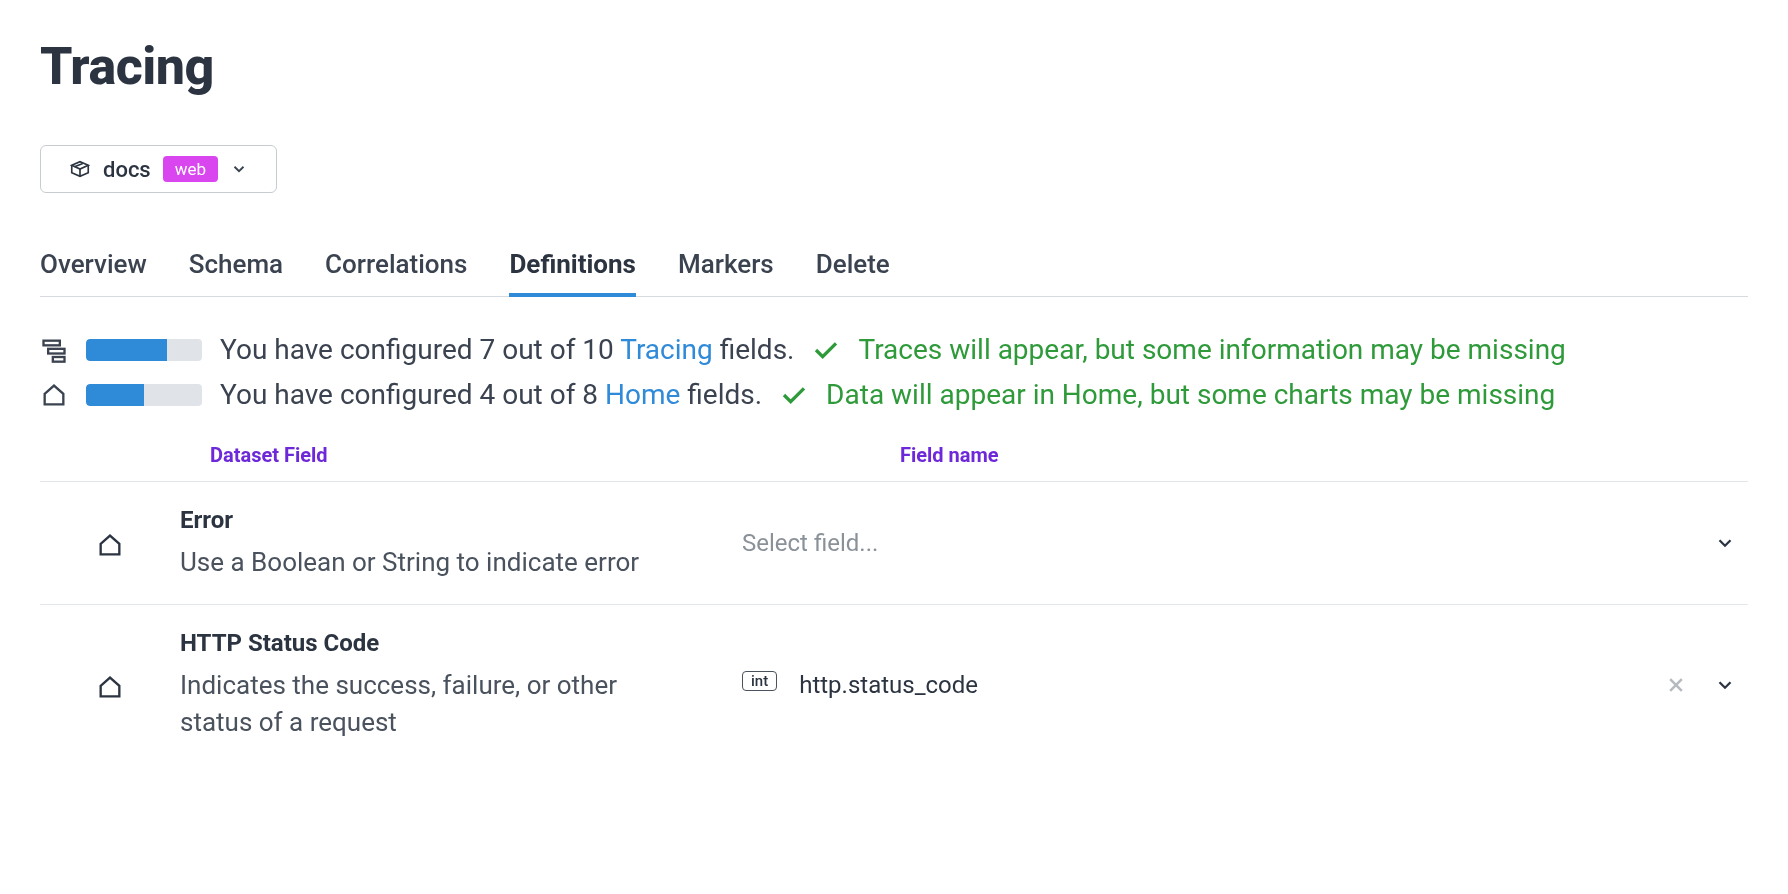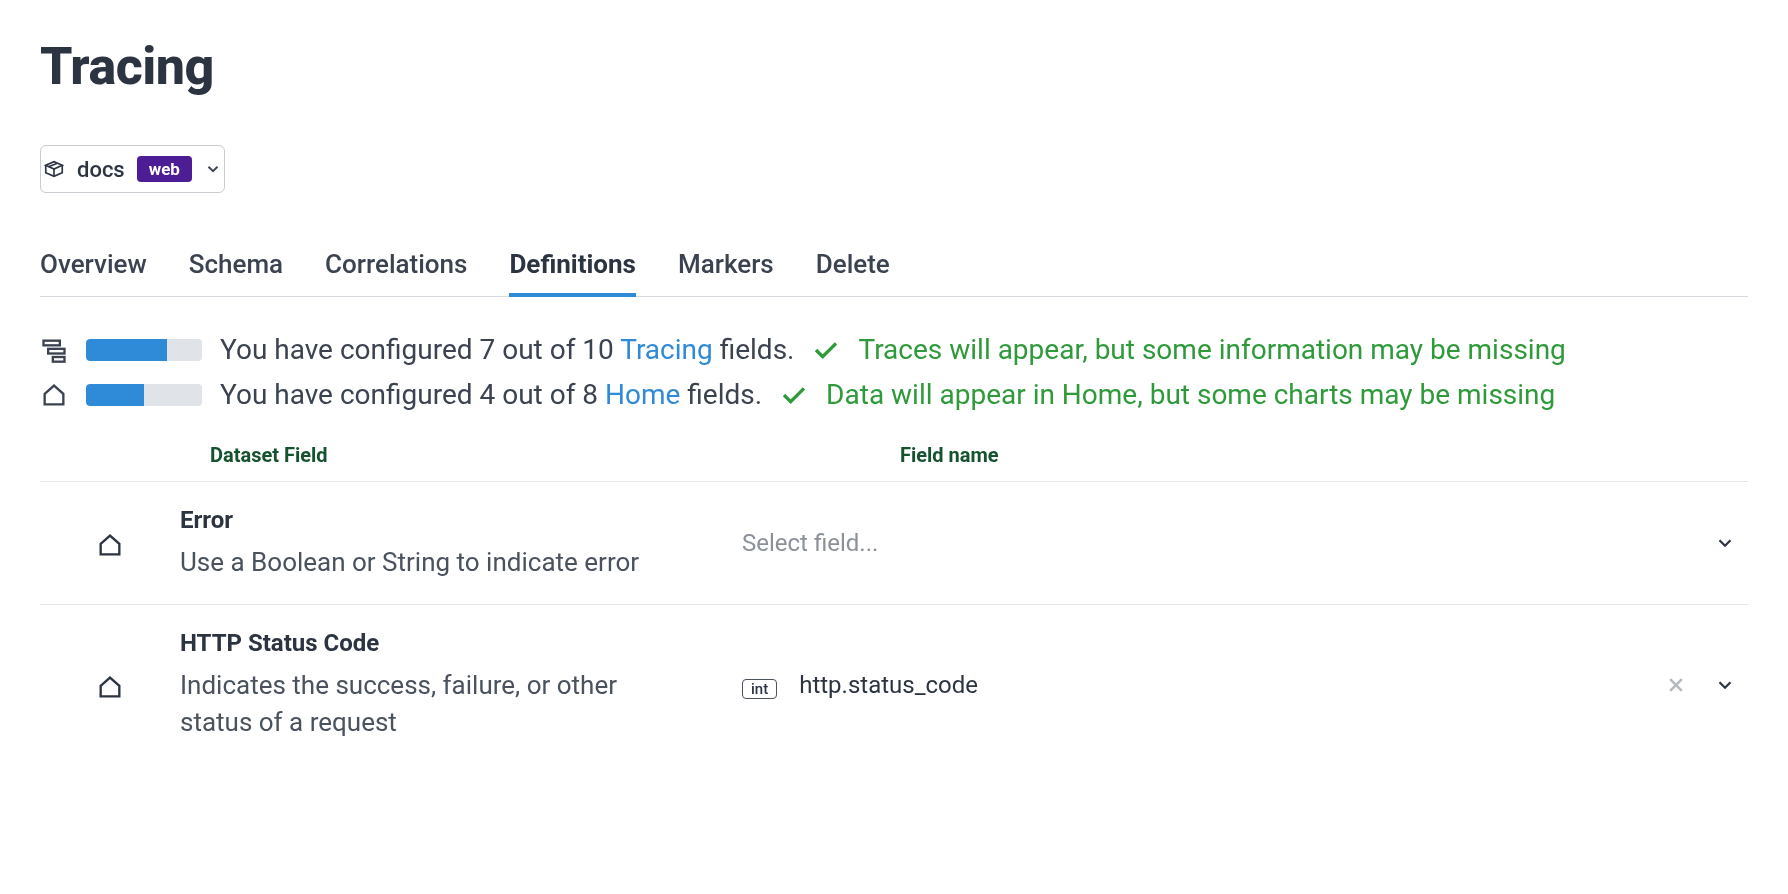--- a/index.html
+++ b/index.html
@@ -14,32 +14,32 @@
       font-weight: 800;
       color: #2b3440;
       letter-spacing: -0.5px;
       margin-bottom: 48px;
     }
     .dataset-selector {
       display: inline-flex;
       align-items: center;
       border: 1px solid #c7ccd1;
       border-radius: 6px;
-      padding: 10px 2px;
+      padding: 10px 28px;
       gap: 12px;
       margin-bottom: 48px;
       cursor: pointer;
     }
     .dataset-selector .ds-icon { width: 22px; height: 22px; color: #2b3440; }
     .dataset-selector .ds-name { font-size: 22px; color: #2b3440; font-weight: 500; }
     .dataset-selector .badge {
-      background: #4c1d95;
+      background: #d946ef;
       color: #fff;
       font-size: 17px;
-      font-weight: 700;
+      font-weight: 400;
       padding: 3px 12px;
       border-radius: 4px;
     }
     .dataset-selector .chevron { width: 18px; height: 18px; color: #3b4350; }
 
     .tabs {
       display: flex;
       gap: 42px;
       border-bottom: 1px solid #d7dbe0;
       margin-bottom: 36px;
@@ -87,21 +87,21 @@
     .status-ok { color: #2e9a3a; }
 
     .table-wrap { margin-top: 24px; }
     .table-header {
       display: flex;
       align-items: center;
       padding: 8px 0 14px 0;
       border-bottom: 1px solid #e3e6ea;
       font-size: 20px;
       font-weight: 700;
-      color: #14532d;
+      color: #6d28d9;
       justify-content: center;
     }
     .col-icon { width: 140px; }
     .col-field { width: 540px; padding-left: 30px; }
     .col-name { flex: 1; padding-left: 180px; }
     .col-actions { width: 120px; }
 
     .table-row {
       display: flex;
       align-items: center;
@@ -127,21 +127,21 @@
     }
     .row-field-desc {
       font-size: 26px;
       color: #4a525e;
       line-height: 1.4;
       max-width: 460px;
     }
     .row-name {
       flex: 1;
       display: flex;
-      align-items: flex-end;
+      align-items: flex-start;
       gap: 22px;
       padding-left: 22px;
     }
     .placeholder-text {
       font-size: 24px;
       color: #8a9198;
     }
     .type-badge {
       border: 1.5px solid #4a525e;
       border-radius: 4px;

